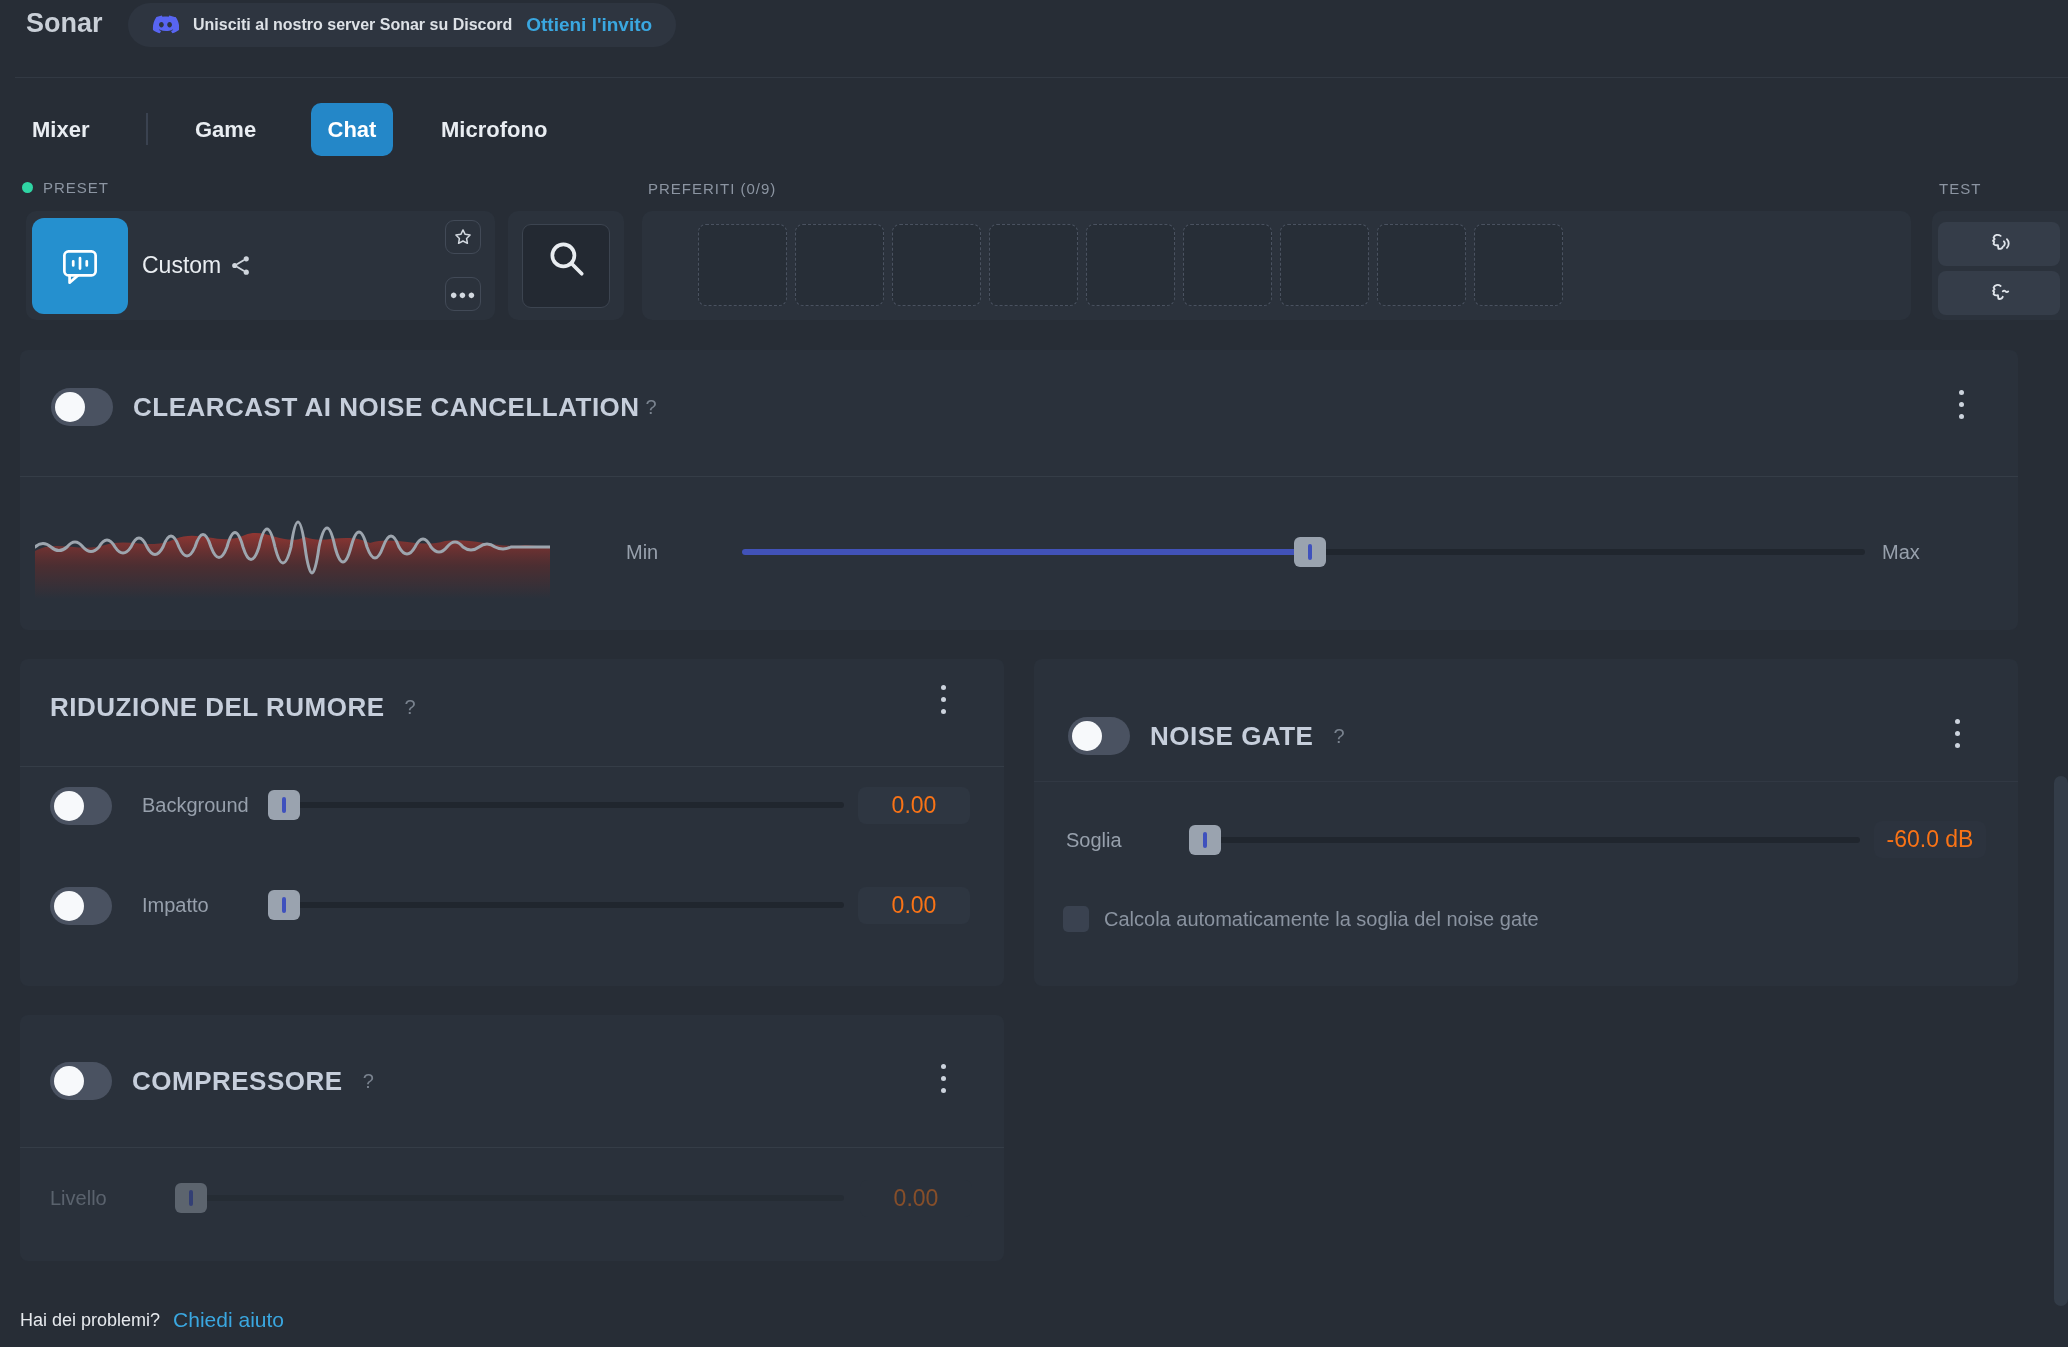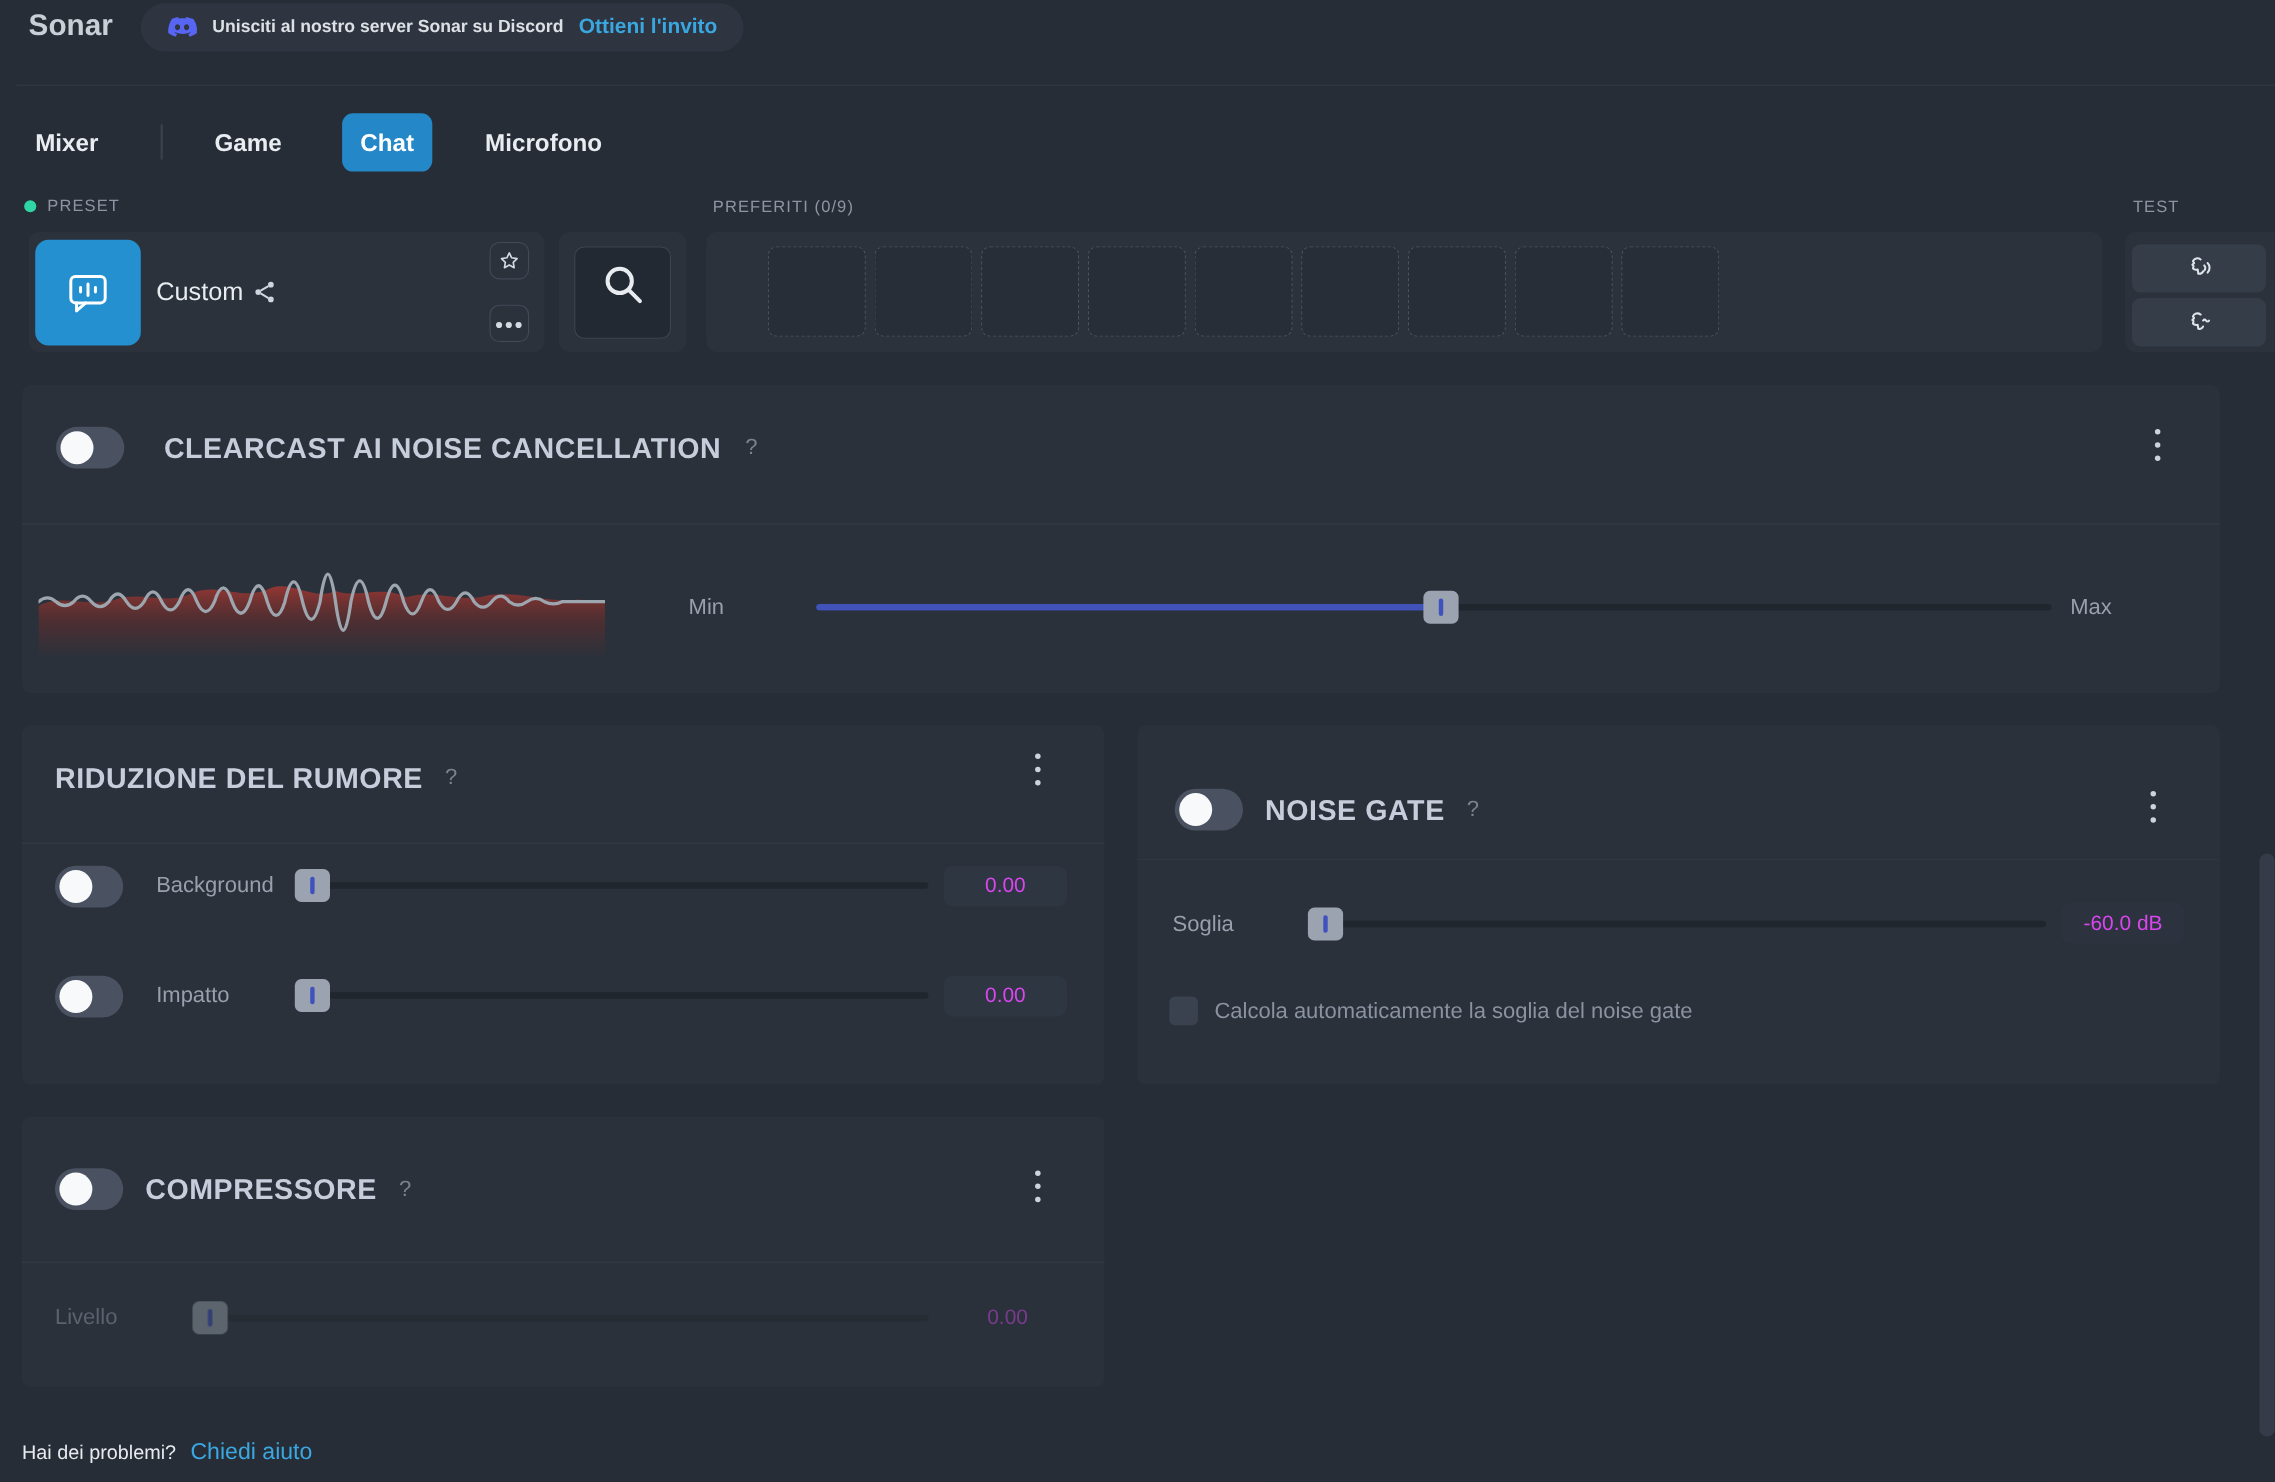--- a/index.html
+++ b/index.html
@@ -56,27 +56,27 @@
   .help { font-size:20px; color:#79828e; cursor:pointer; }
   .kebab { position:absolute; right:40px; display:flex; flex-direction:column; gap:7px; align-items:center; padding:12px 14px; cursor:pointer; }
   .kebab span { width:5px; height:5px; border-radius:50%; background:#ccd3dd; }
   .hdivider { position:absolute; left:0; right:0; height:1px; background:#353d47; }
   .track { position:absolute; height:6px; border-radius:3px; background:#20262e; }
   .track .fill { height:100%; border-radius:3px; background:#4152b8; }
   .handle { position:absolute; width:32px; height:30px; border-radius:6px; background:#9aa3af;
     display:flex; align-items:center; justify-content:center; cursor:pointer; }
   .handle::after { content:""; width:4px; height:16px; border-radius:2px; background:#3f51bd; }
   .valuebox { position:absolute; width:112px; height:37px; border-radius:8px; background:#2e3641;
-    color:#d946ef; font-size:19px; display:flex; align-items:center; justify-content:center; }
+    color:#f97316; font-size:23px; display:flex; align-items:center; justify-content:center; }
   .row-label { position:absolute; font-size:20px; color:#97a0ac; }
   .dimmed { opacity:.45; }
 
   
   .section { position:absolute; background:#2a313b; border-radius:8px; }
-  .cc-header { position:absolute; left:31px; top:38px; display:flex; align-items:center; gap:36px; }
+  .cc-header { position:absolute; left:31px; top:38px; display:flex; align-items:center; gap:20px; }
   .mini-header { position:absolute; display:flex; align-items:center; gap:20px; }
 
   .footer { position:absolute; left:20px; top:1308px; display:flex; gap:13px; align-items:center; }
   .footer .q { font-size:18px; color:#e7eaee; }
   .footer .cta { font-size:21px; color:#3aa7e0; cursor:pointer; }
 
   .scroll-thumb { position:absolute; right:0; top:776px; width:14px; height:530px; background:#333c48; border-radius:7px; }
 </style>
 </head>
 <body>

